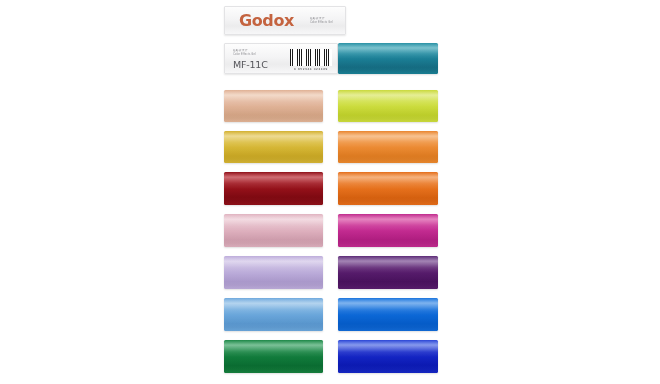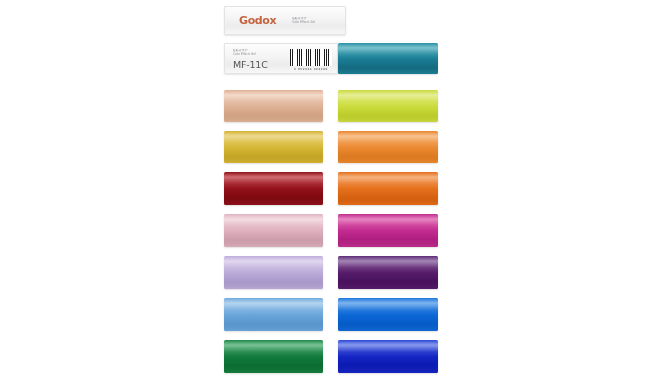--- a/index.html
+++ b/index.html
@@ -36,21 +36,21 @@
     left: 224px;
     top: 6px;
     width: 122px;
     height: 29px;
     display: flex;
     align-items: center;
   }
   .brand-logo {
     margin-left: 14px;
     font-family: "DejaVu Sans", sans-serif;
-    font-size: 11px;
+    font-size: 16px;
     font-weight: bold;
     letter-spacing: -0.4px;
     color: #c4633f;
     line-height: 1;
   }
   .brand-sub {
     margin-left: 16px;
     line-height: 1.25;
   }
   .cn-line {

